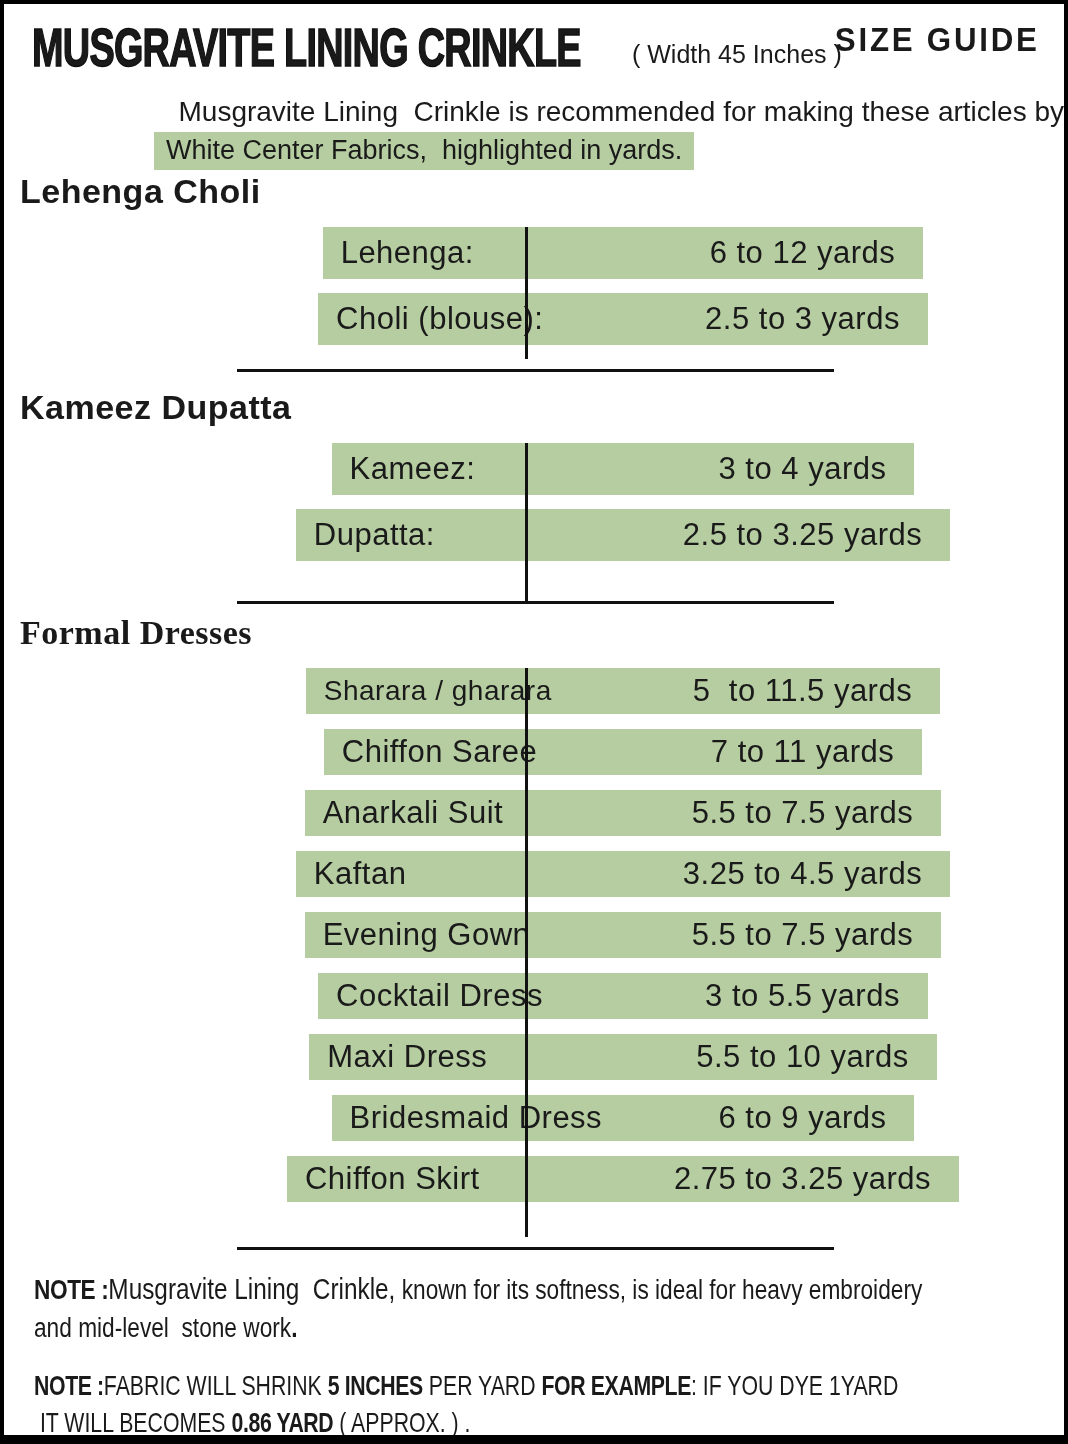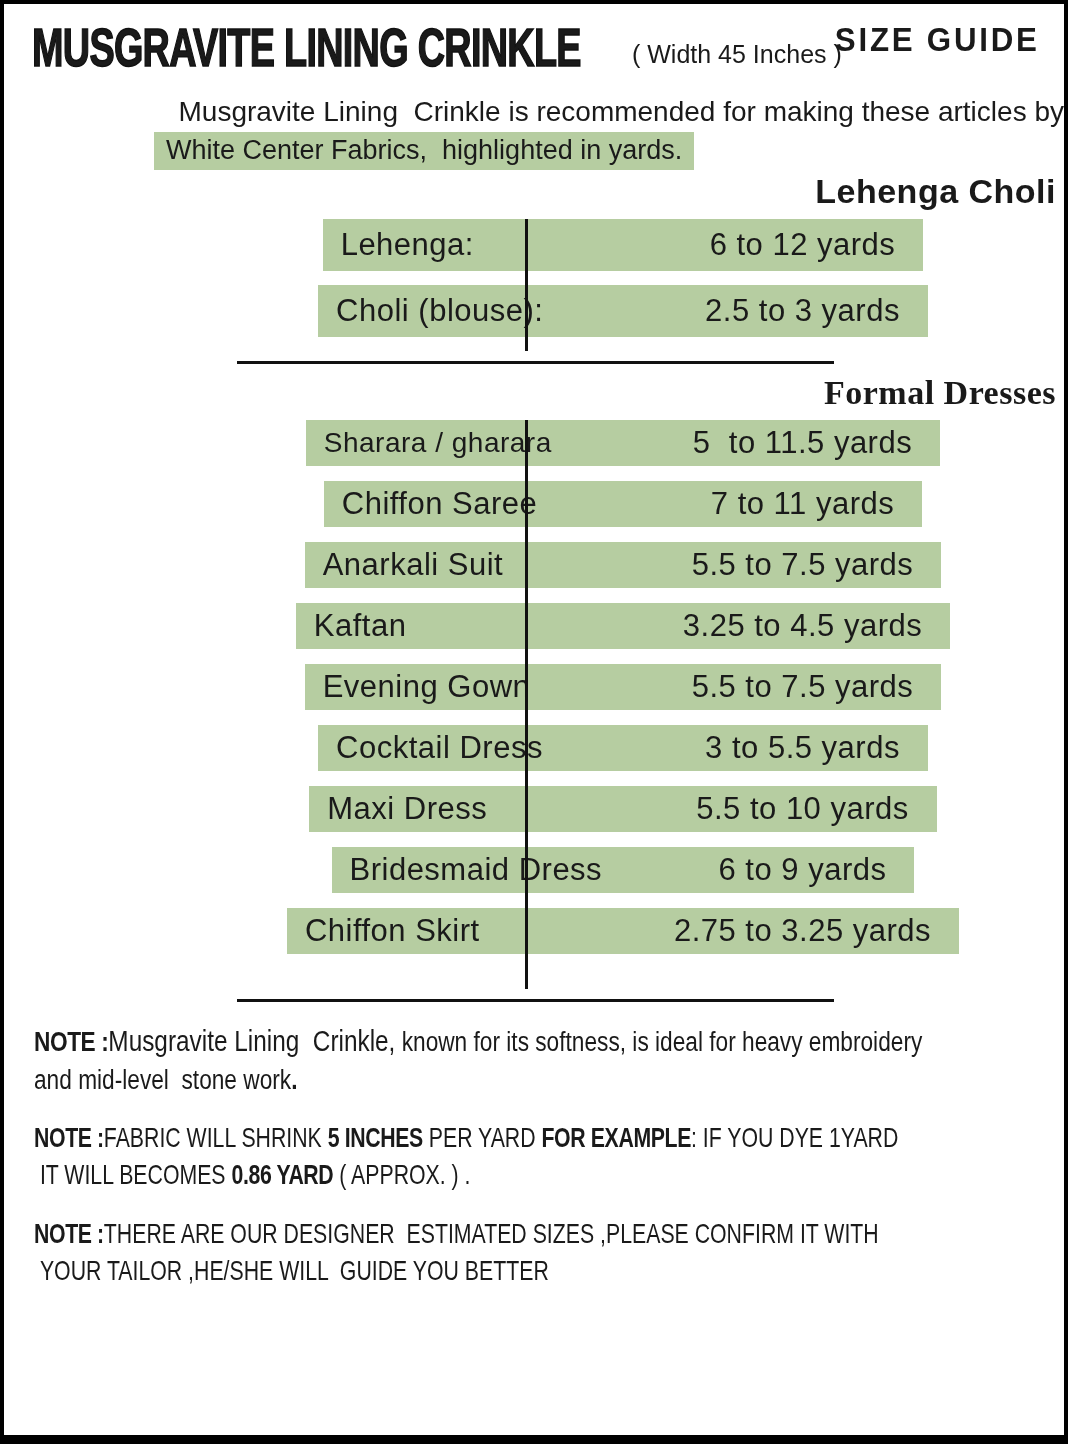--- a/index.html
+++ b/index.html
@@ -34,21 +34,21 @@
     transform:scaleX(0.92); transform-origin:right top;
     white-space:nowrap;
   }
 
   
   .intro1 { margin:8px 0 0 0; text-align:right; font-size:28px; white-space:pre-wrap; }
   .intro2 { margin:7px 0 0 150px; font-size:27px; }
   .intro2 .hl { background:var(--green); padding:3px 12px 5px 12px; white-space:pre-wrap; }
 
   
-  .sec-title { margin:8px; text-align:right; font-size:34px; font-weight:bold; letter-spacing:0.5px; }
+  .sec-title { margin:16px; text-align:left; font-size:34px; font-weight:bold; letter-spacing:0.5px; }
   .sec1 .sec-title { margin-top:6px; }
   .sec2 .sec-title { margin-top:16px; }
   .sec3 .sec-title { margin-top:10px;font-family:Liberation Serif, serif; }
 
   .rows {
     position:relative;
     display:flex; flex-direction:column; align-items:center;
     margin-left:178px; margin-top:6px;
   }
   .row {
@@ -124,20 +124,35 @@
         </div>
         <div class="row">
           <span class="row-label">Choli (blouse):</span>
           <span class="row-value">2.5 to 3 yards</span>
         </div>
         <div class="vline"></div>
       </div>
     <div class="divider"></div>
   </section>
 
+  <section class="sec sec2">
+    <h2 class="sec-title">Kameez Dupatta</h2>
+    <div class="rows">
+        <div class="row">
+          <span class="row-label">Kameez:</span>
+          <span class="row-value">3 to 4 yards</span>
+        </div>
+        <div class="row">
+          <span class="row-label">Dupatta:</span>
+          <span class="row-value">2.5 to 3.25 yards</span>
+        </div>
+        <div class="vline"></div>
+      </div>
+    <div class="divider"></div>
+  </section>
 
   <section class="sec sec3">
     <h2 class="sec-title">Formal Dresses</h2>
     <div class="rows">
         <div class="row">
           <span class="row-label">Sharara / gharara</span>
           <span class="row-value">5  to 11.5 yards</span>
         </div>
         <div class="row">
           <span class="row-label">Chiffon Saree</span>

